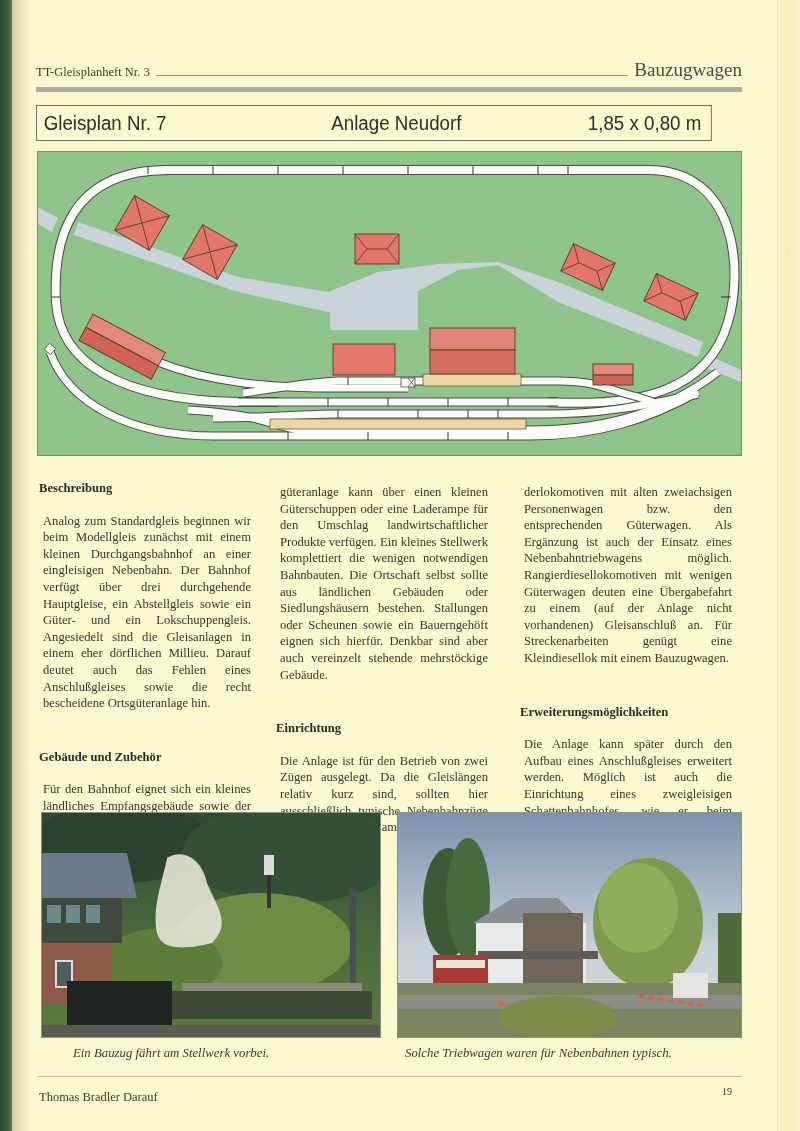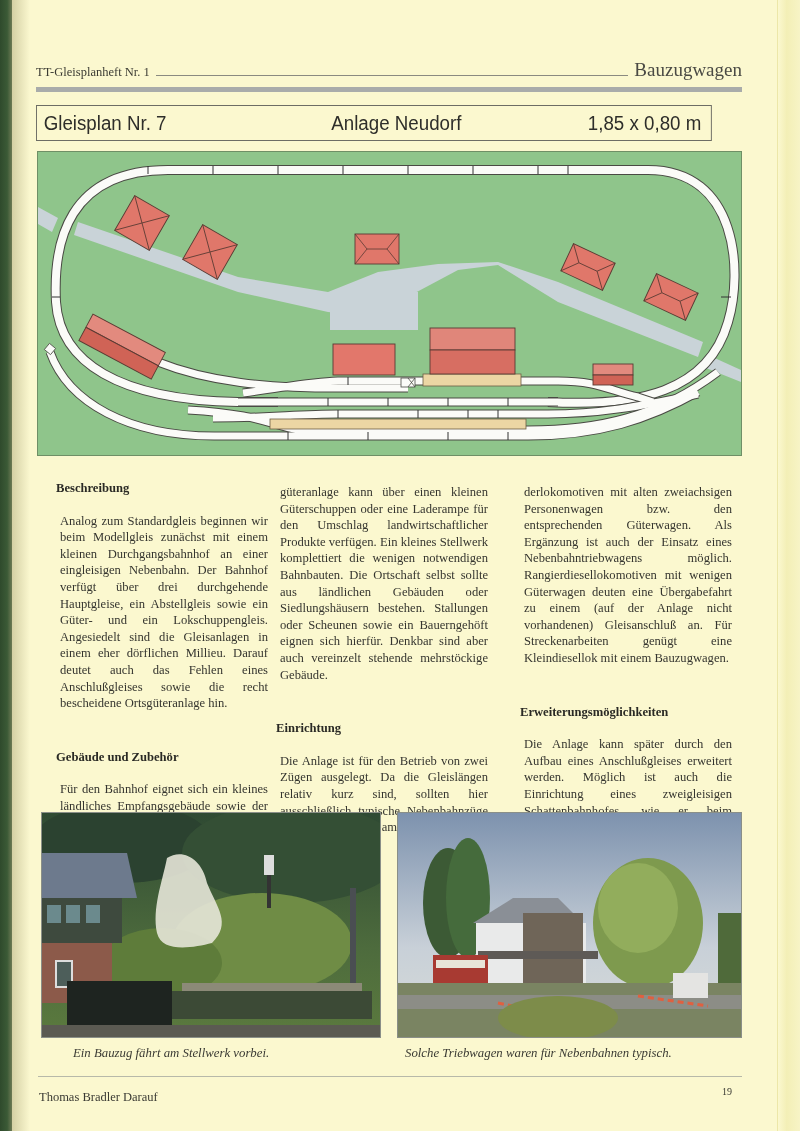--- a/index.html
+++ b/index.html
@@ -53,21 +53,21 @@
   .plan svg { display: block; }
 
   .col {
     position: absolute; top: 480px; width: 216px;
     font-size: 12.6px; line-height: 16.6px; text-align: justify;
     color: #35352f;
   }
   .col p { margin: 4px; hyphens: manual; }
   .col h3 { margin: 0 0 16px 0; font-size: 12.6px; font-weight: bold; color: #2a2a25; }
   .col .spacer { height: 33px; }
-  .c1 { left: 56px; }
+  .c1 { left: 39px; }
   .c2 { left: 276px; }
   .c3 { left: 520px; }
 
   .photo {
     position: absolute; top: 812px; height: 226px; box-sizing: border-box;
     border: 1px solid #8a8f88; overflow: hidden;
   }
   .p1 { left: 41px; width: 340px; }
   .p2 { left: 397px; width: 345px; }
   .caption {
@@ -84,21 +84,21 @@
   .footer-right { position: absolute; left: 722px; top: 1086px; font-size: 10px; color: #3a3a33; }
 </style>
 </head>
 <body>
 
 <div class="spine"></div>
 <div class="spine-shadow"></div>
 <div class="right-edge"></div>
 
 <div class="running-head">
-  <span class="rh-left">TT-Gleisplanheft Nr. 1</span>
+  <span class="rh-left">TT-Gleisplanheft Nr. 3</span>
   <span class="rh-line"></span>
   <span class="rh-right">Bauzugwagen</span>
 </div>
 <div class="rh-bar"></div>
 
 <div class="title-box">
   <span>Gleisplan Nr. 7</span>
   <span style="margin-left:40px">Anlage Neudorf</span>
   <span>1,85 x 0,80 m</span>
 </div>

